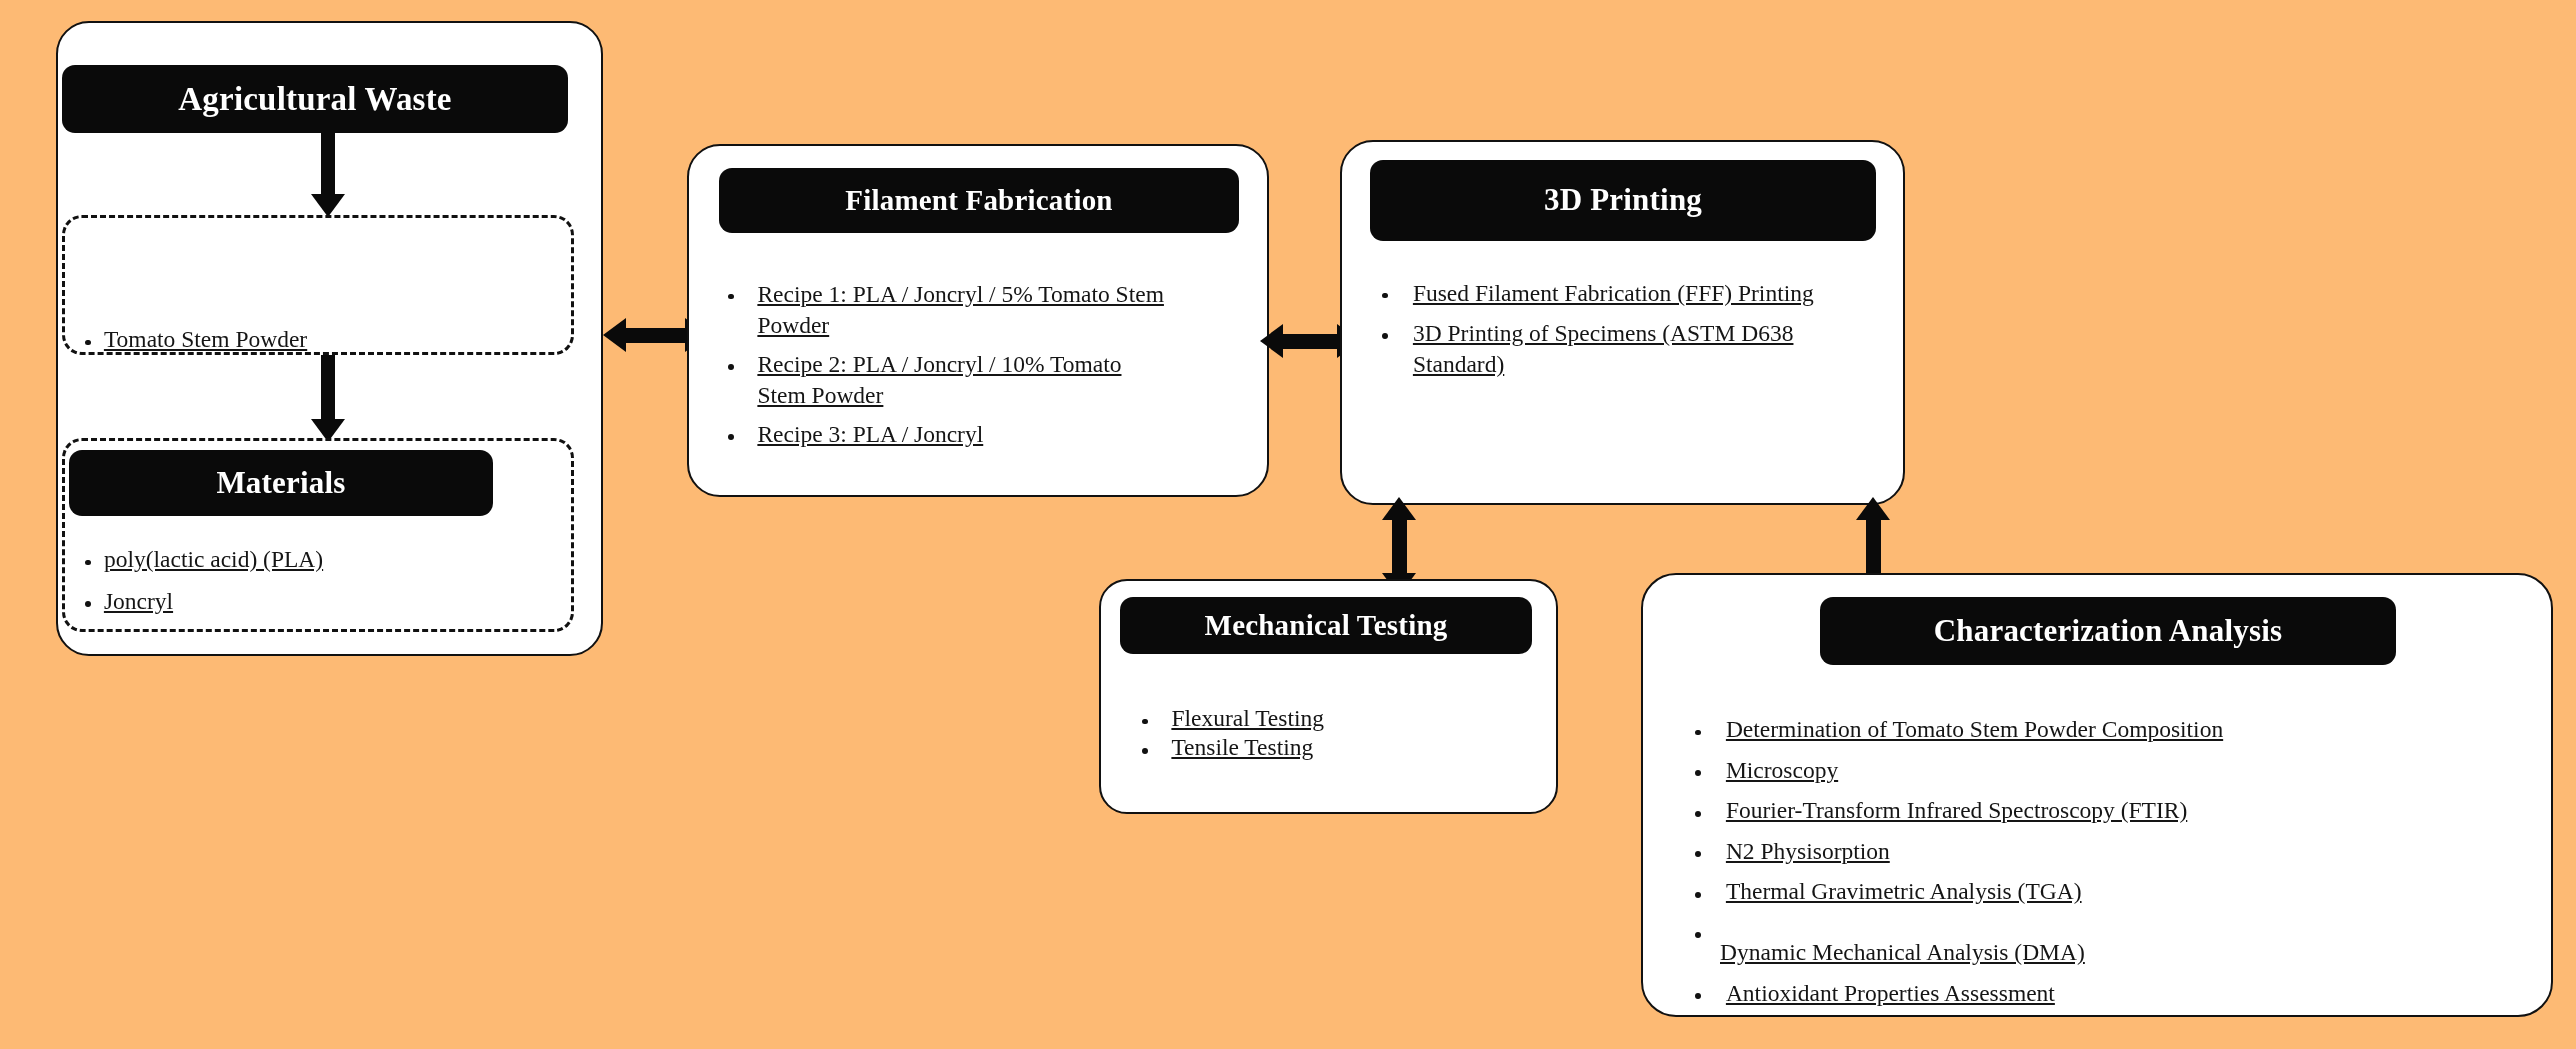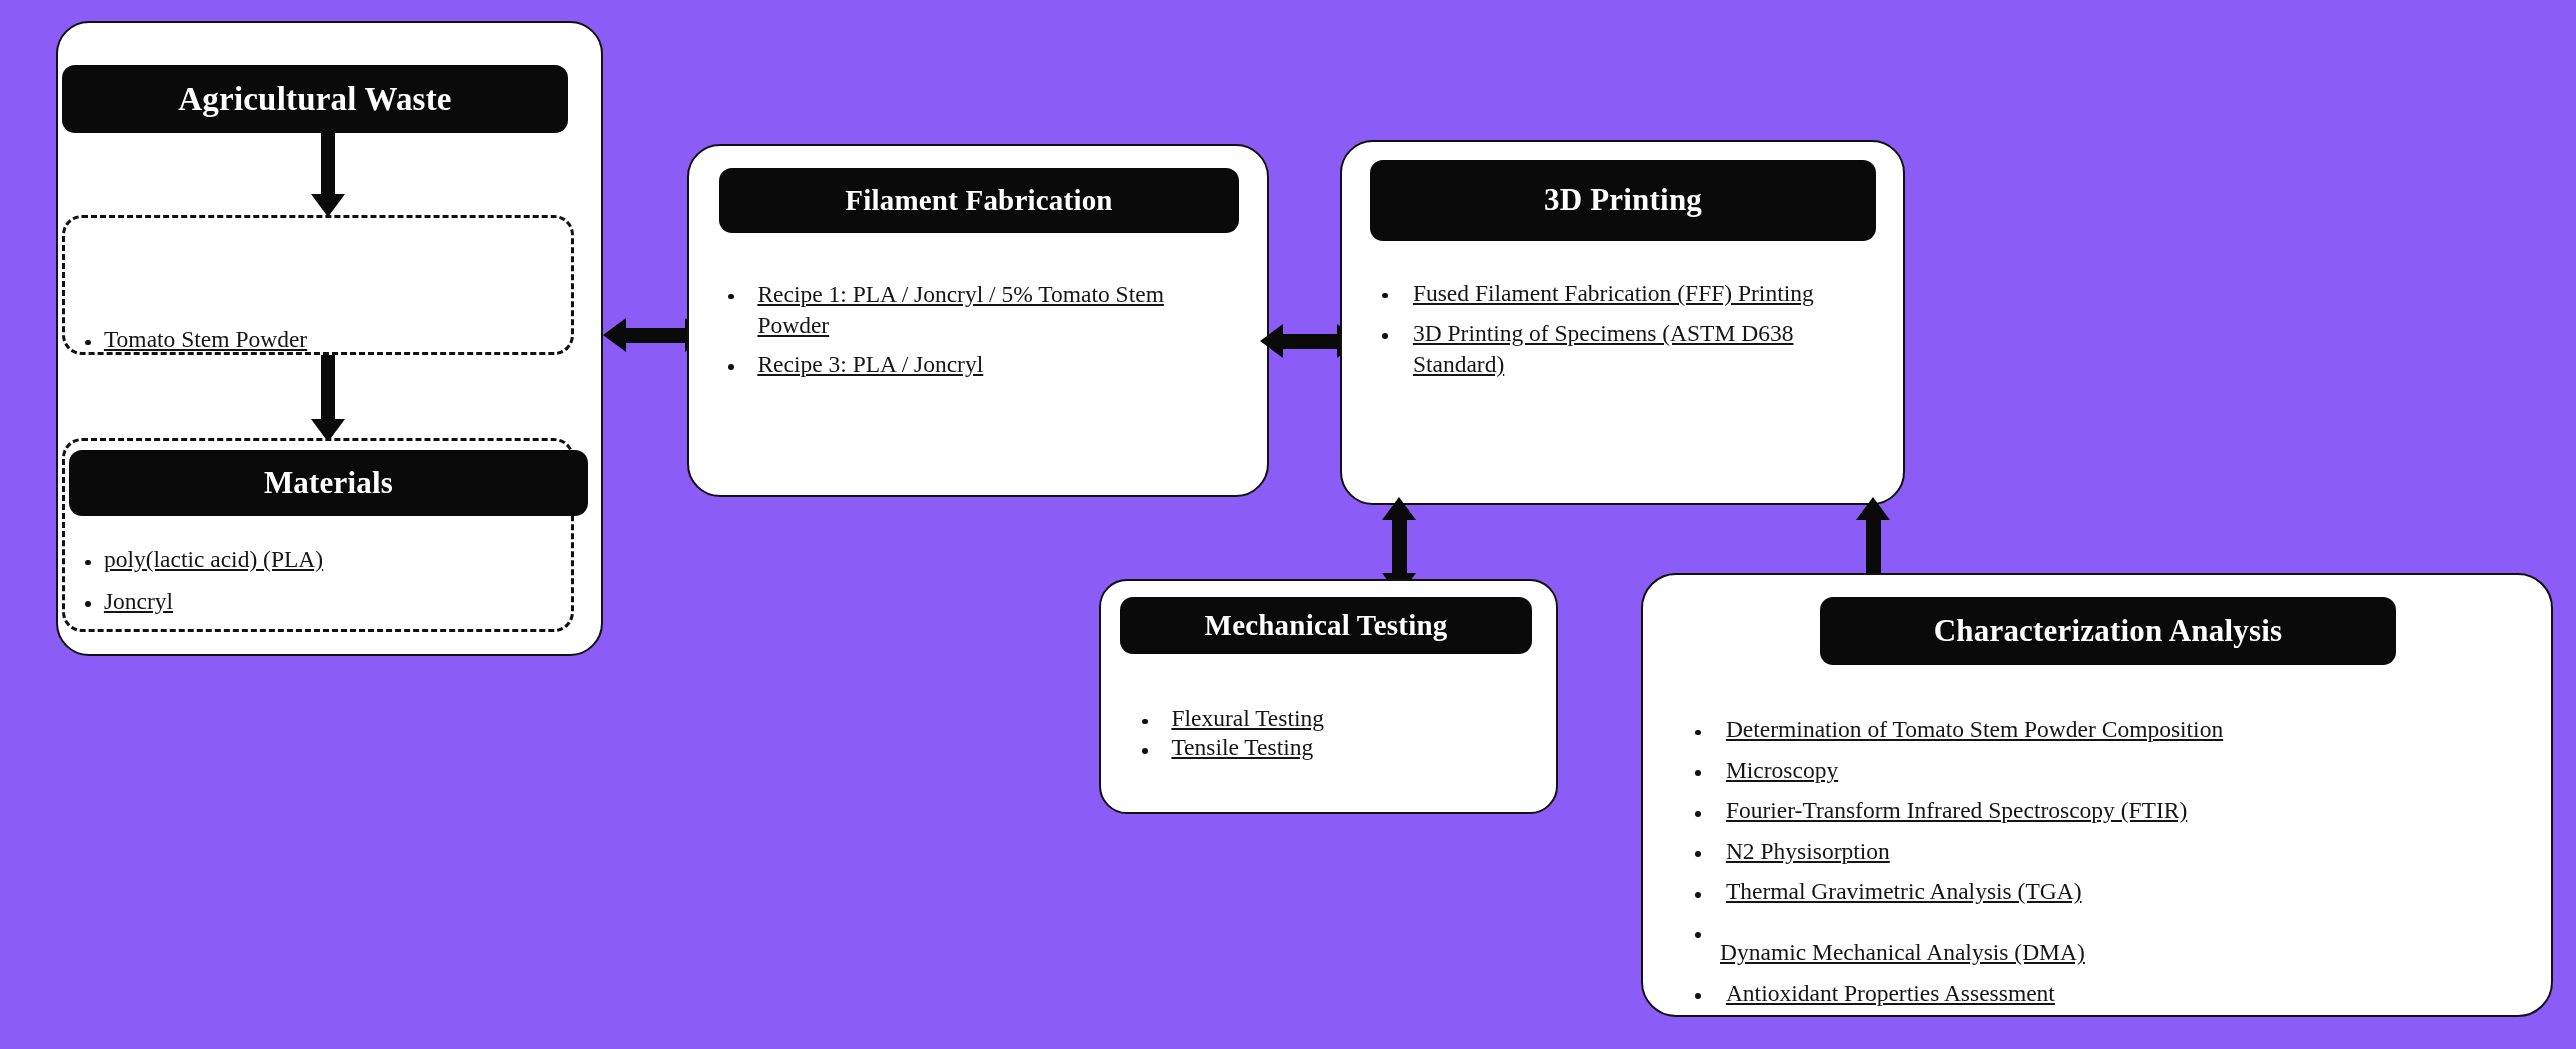--- a/index.html
+++ b/index.html
@@ -8,21 +8,21 @@
     padding: 0;
     background: #ffffff;
   }
   body {
     font-family: "Liberation Serif", "DejaVu Serif", serif;
   }
   #canvas {
     position: relative;
     width: 2576px;
     height: 1049px;
-    background: #8b5cf6;
+    background: #fdba74;
     overflow: hidden;
   }
 
   
   .panel {
     position: absolute;
     box-sizing: border-box;
     background: #ffffff;
     border: 2.4px solid #111111;
     border-radius: 33px;
@@ -135,21 +135,21 @@
       <span class="btxt" style="margin-left:13px;">Tomato Stem Powder</span>
     </li>
   </ul>
 
   <div>
     <div class="arrow-v" style="left:321px; top:355px; width:14px; height:71px;"></div>
     <div class="head-down" style="left:311px; top:419px;"></div>
   </div>
 
   <div class="panel dashed" style="left:62px; top:438px; width:512px; height:194px;"></div>
-  <div class="hdr" style="left:69px; top:450px; width:519px; height:66px; font-size:31px;">Materials</div>
+  <div class="hdr" style="left:69px; top:450px; width:424px; height:66px; font-size:31px;">Materials</div>
   <ul class="blist" style="left:69px; top:529px; width:494px; font-size:23.5px; line-height:1.22;">
     <li style="margin-bottom:13px;">
       <span class="bdot"></span>
       <span class="btxt" style="margin-left:13px;">poly(lactic acid) (PLA)</span>
     </li>
     <li>
       <span class="bdot"></span>
       <span class="btxt" style="margin-left:13px;">Joncryl</span>
     </li>
   </ul>
@@ -160,20 +160,24 @@
     <div class="head-right" style="left:685px; top:318px;"></div>
   </div>
 
   <div class="panel" style="left:687px; top:144px; width:582px; height:353px;"></div>
   <div class="hdr" style="left:719px; top:168px; width:520px; height:65px; font-size:29px;">Filament Fabrication</div>
   <ul class="blist" style="left:712px; top:263px; width:529px; font-size:23.5px; line-height:1.32;">
     <li style="margin-bottom:8.2px;">
       <span class="bdot"></span>
       <span class="btxt" style="margin-left:23.5px; max-width:429px;">Recipe 1: PLA / Joncryl / 5% Tomato Stem Powder</span>
     </li>
+    <li style="margin-bottom:8.2px;">
+      <span class="bdot"></span>
+      <span class="btxt" style="margin-left:23.5px; max-width:412px;">Recipe 2: PLA / Joncryl / 10% Tomato Stem Powder</span>
+    </li>
     <li>
       <span class="bdot"></span>
       <span class="btxt" style="margin-left:23.5px; max-width:447px;">Recipe 3: PLA / Joncryl</span>
     </li>
   </ul>
 
   <div>
     <div class="arrow-h" style="left:1283px; top:334px; width:54px; height:15.3px;"></div>
     <div class="head-left" style="left:1260px; top:324px;"></div>
     <div class="head-right" style="left:1337px; top:324px;"></div>

